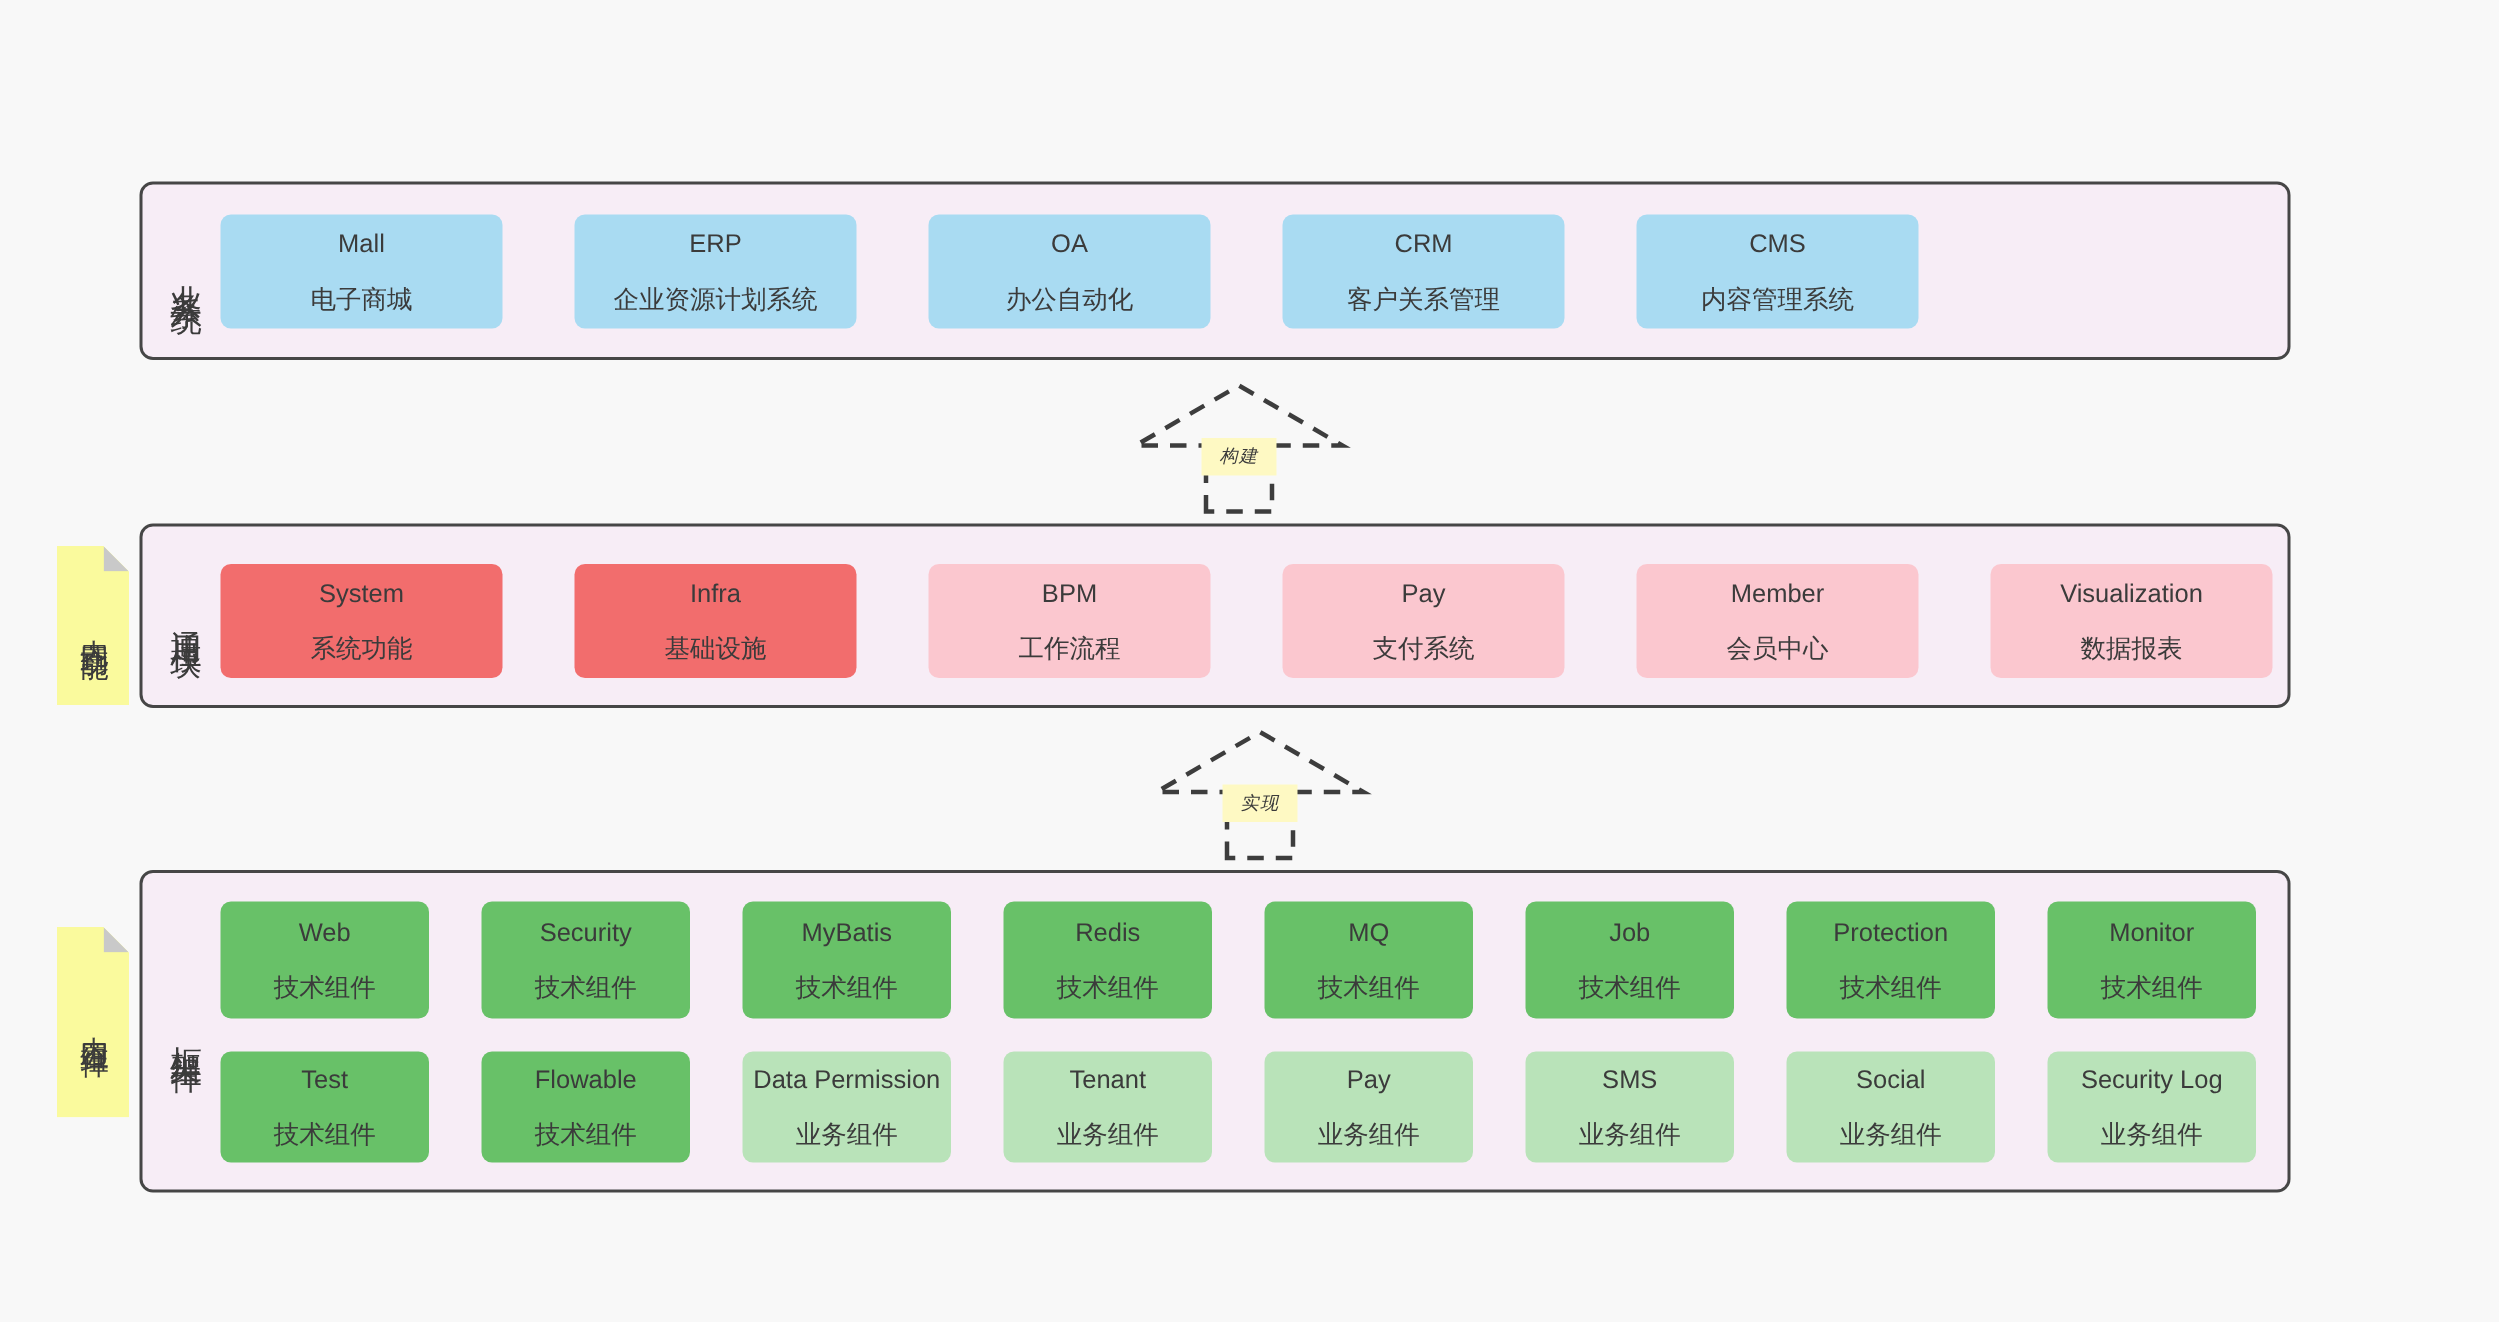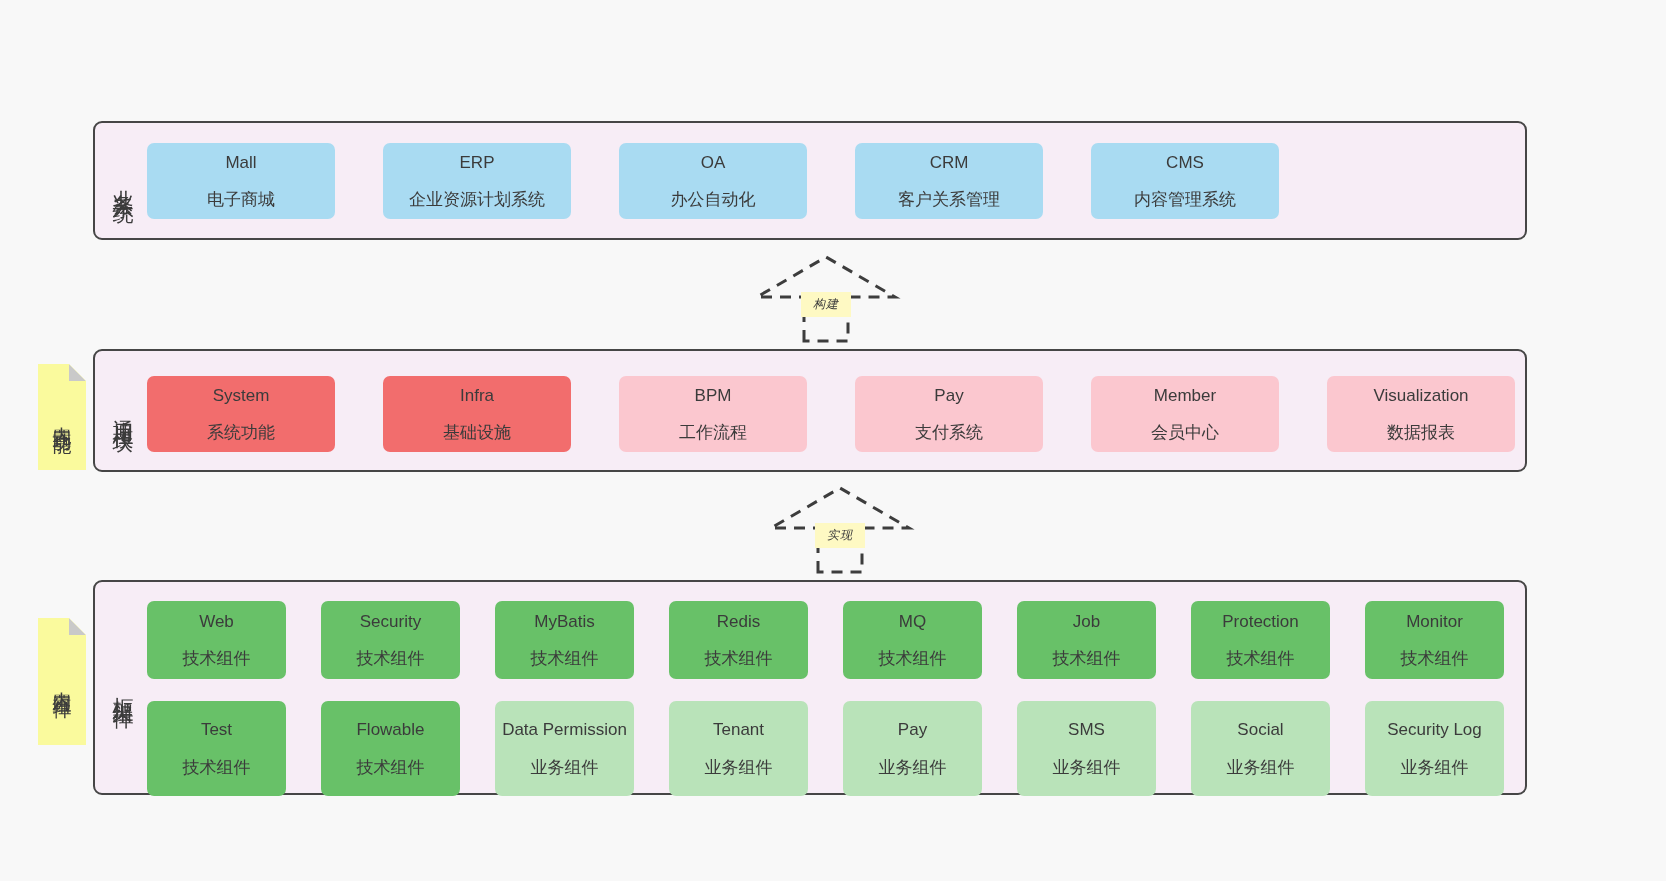--- a/index.html
+++ b/index.html
@@ -21,21 +21,21 @@
   }
   .row{position:absolute;left:52px;display:flex;gap:48px;}
   .row.tight{gap:35px;}
   .box{
     display:flex;flex-direction:column;align-items:center;justify-content:center;
     border-radius:7px;text-align:center;font-size:17px;line-height:1.5;
     box-sizing:border-box;padding:2px 6px;color:#3b3b3b;gap:12px;
   }
   .w188{width:188px;height:76px;}
   .w139{width:139px;height:78px;}
-  .h77{height:95px;}
+  .h77{height:74px;}
   .blue{background:#a9dbf2;}
   .red{background:#f26d6d;}
   .pink{background:#fbc7cf;}
   .green{background:#68c168;text-align:right;}
   .lgreen{background:#b9e3b9;text-align:right;}
   .arrow-svg{position:absolute;overflow:visible;}
   .arrow-path{fill:none;stroke:#3d3d3d;stroke-width:3;stroke-dasharray:11 8;}
   .arrow-label{
     position:absolute;background:#fef9c3;display:flex;align-items:center;justify-content:center;
     font-size:12px;color:#3b3b3b;letter-spacing:1px;font-style:italic;

